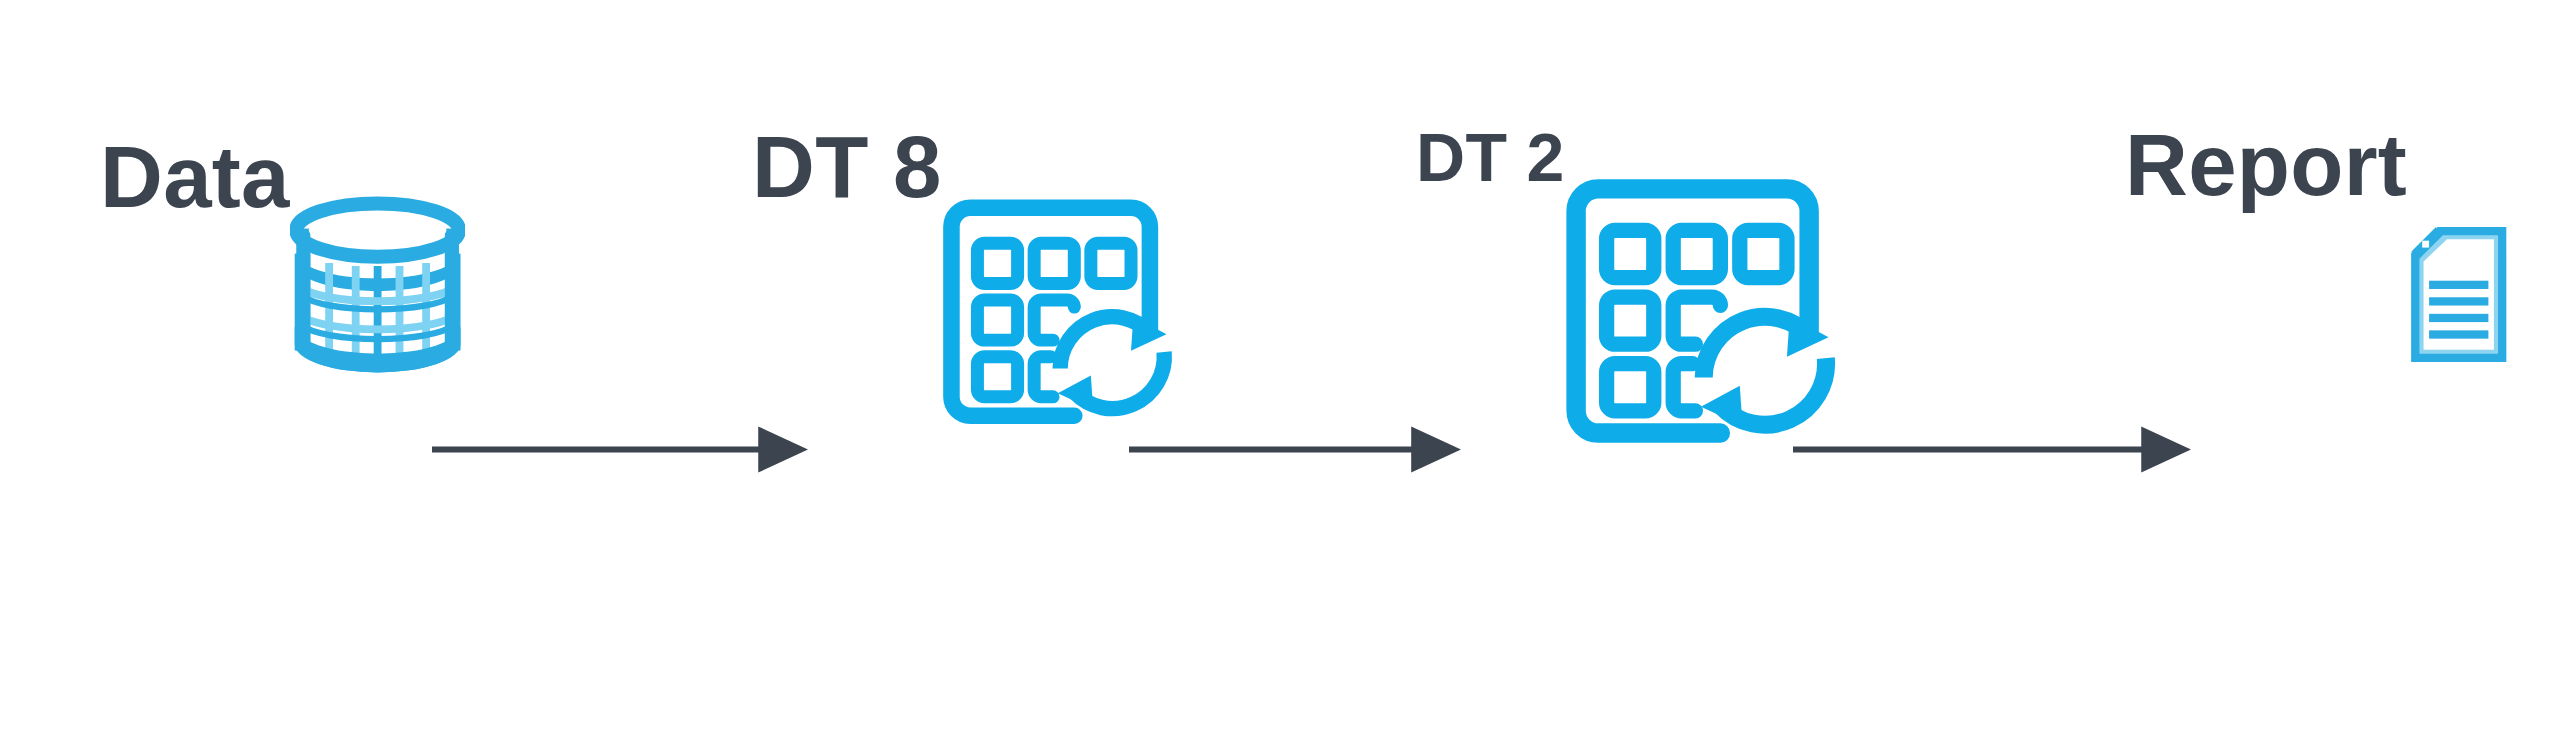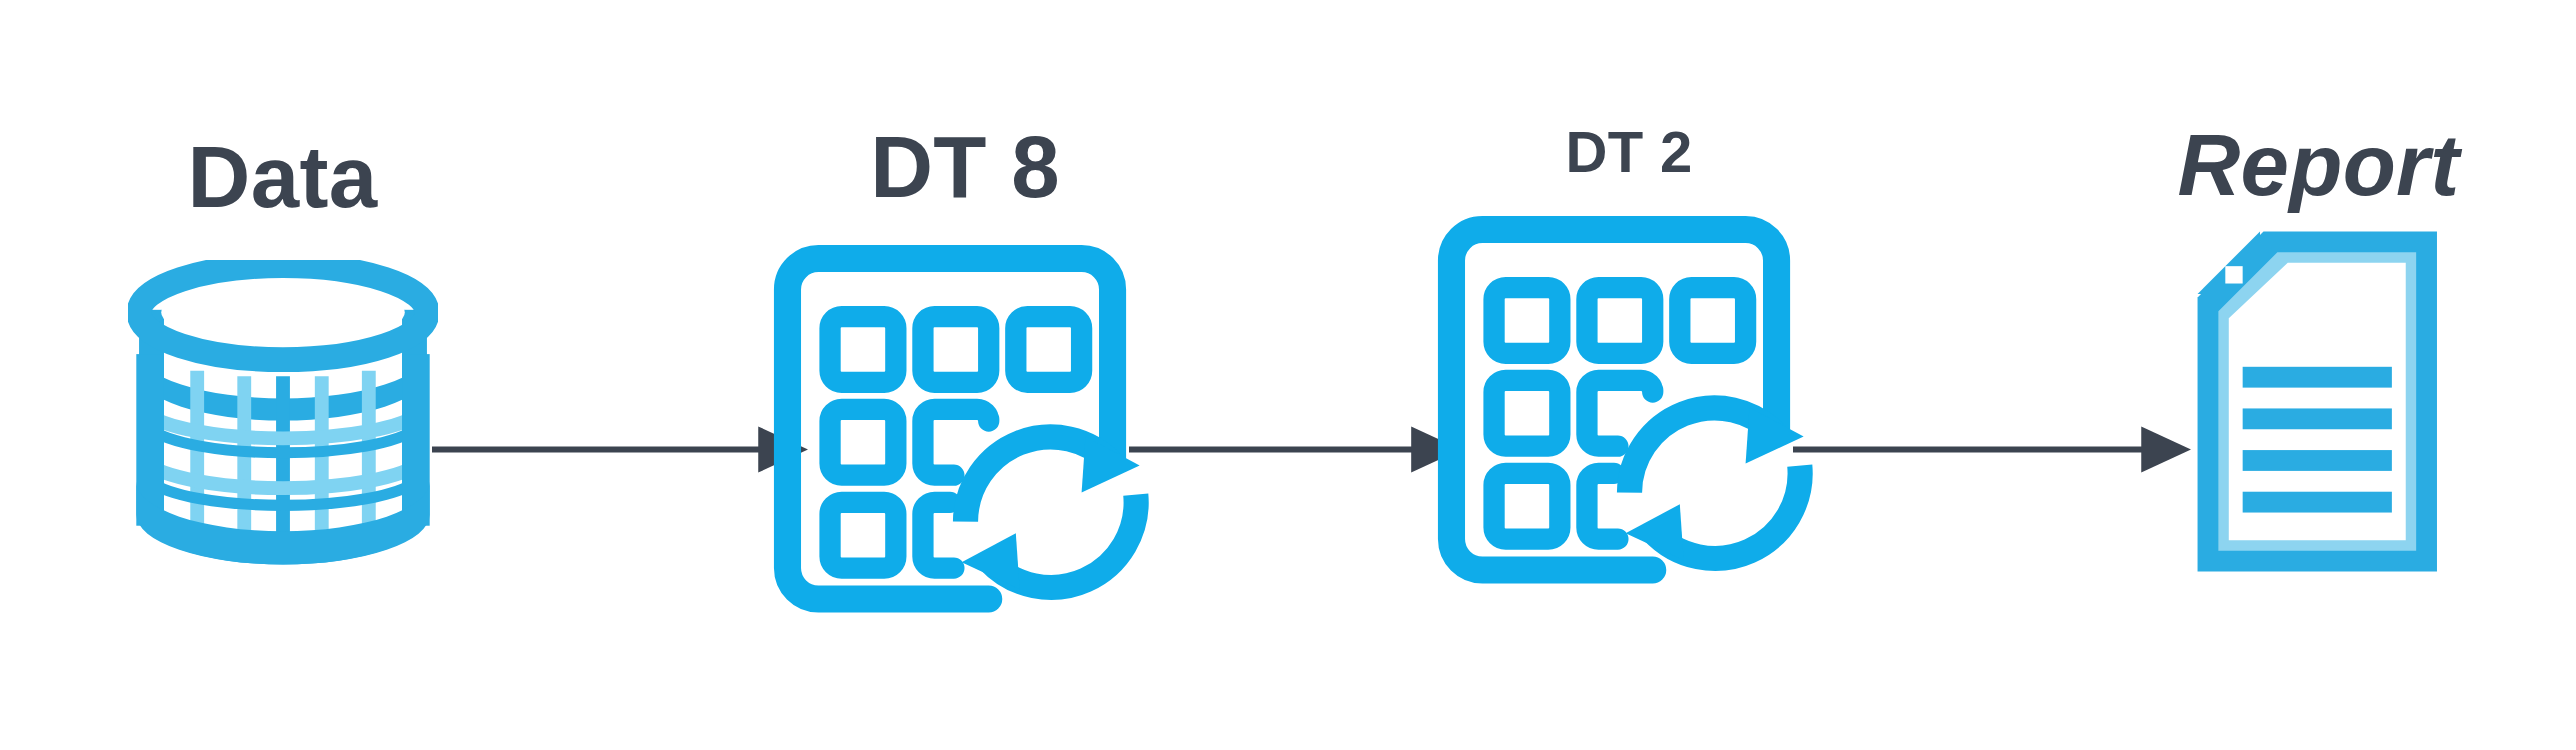--- a/index.html
+++ b/index.html
@@ -19,22 +19,22 @@
     position: relative;
     width: 2576px;
     height: 750px;
     background: #ffffff;
   }
 
   
   .node {
     position: absolute;
     display: flex;
-    flex-direction: column;
-    align-items: center;
+    flex-direction: row;
+    align-items: flex-start;
   }
   .node-label {
     font-weight: bold;
     color: #3c4450;
     line-height: 1;
     white-space: nowrap;
     letter-spacing: 0.3px;
     -webkit-font-smoothing: antialiased;
   }
   .node-icon {
@@ -44,25 +44,25 @@
   
   #node-data      { left: 100px;  top: 133px; width: 365px; }
   #node-data .node-label  { font-size: 87px; margin-bottom: 40px; }
 
   
   #node-dt1       { left: 752px; top: 123px; width: 426px; }
   #node-dt1 .node-label   { font-size: 87px; margin-bottom: 33px; }
 
   
   #node-dt2       { left: 1416px; top: 123px; width: 426px; }
-  #node-dt2 .node-label   { font-size: 58px; margin-bottom: 33px; }
+  #node-dt2 .node-label   { font-size: 68px; margin-bottom: 33px; }
 
   
   #node-report    { left: 2125px; top: 121px; width: 387px; }
-  #node-report .node-label { font-size: 87px; margin-bottom: 20px; font-style: italic; }
+  #node-report .node-label { font-size: 87px; margin-bottom: 20px; }
 
   
   .connector {
     position: absolute;
     top: 411px;
     height: 77px;
   }
   #connector-1 { left: 432px;  width: 376px; }
   #connector-2 { left: 1129px; width: 332px; }
   #connector-3 { left: 1793px; width: 398px; }

